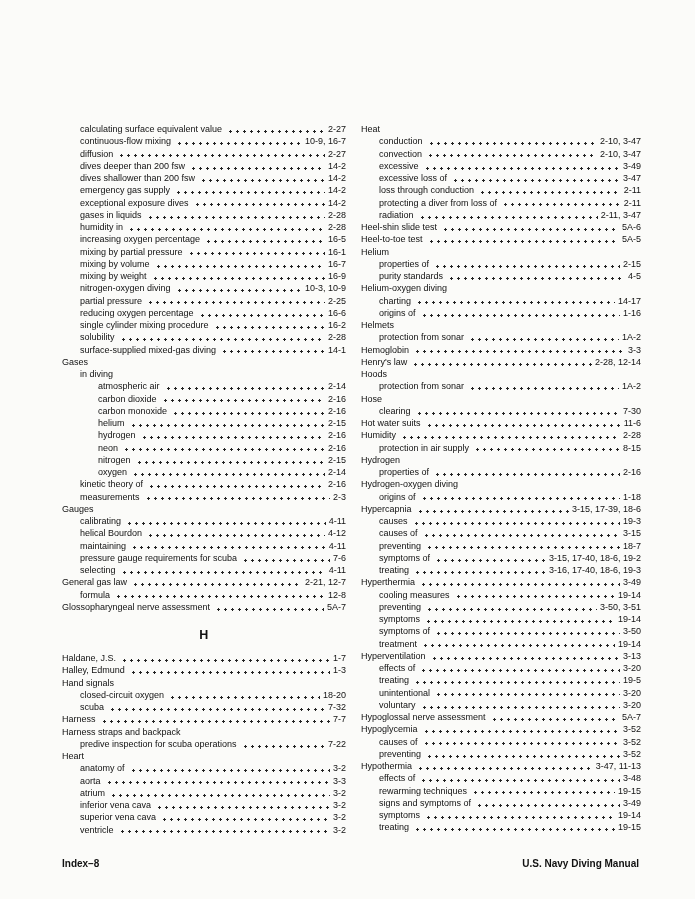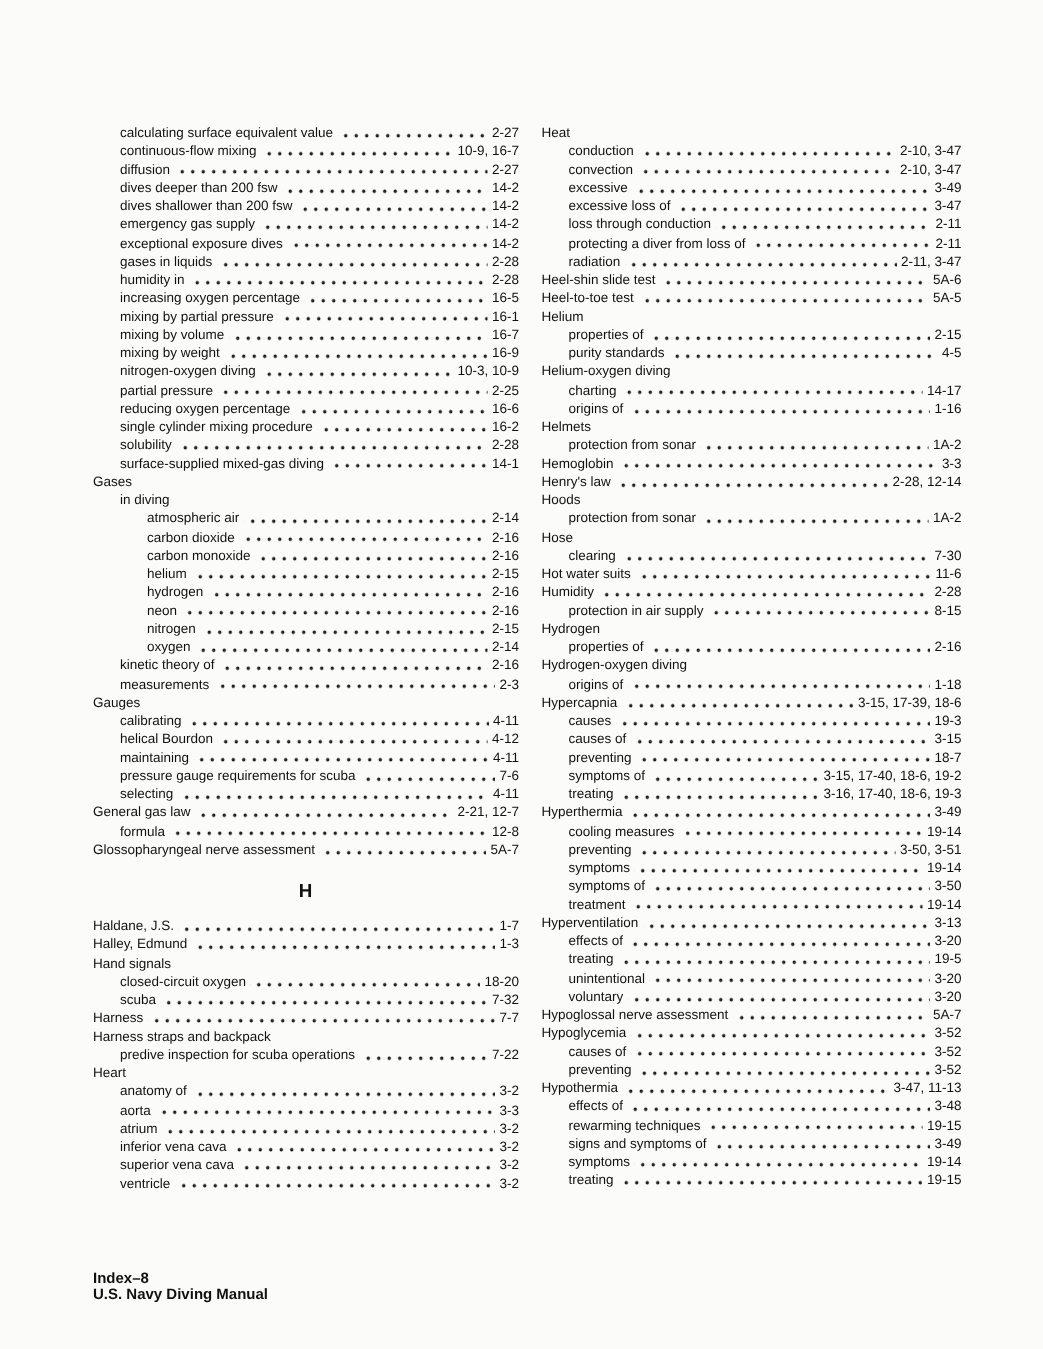--- a/index.html
+++ b/index.html
@@ -10,21 +10,21 @@
     font-family: "Liberation Sans", sans-serif;
     color: #111;
     overflow: hidden;
   }
   .page {
     position: relative;
     width: 695px; height: 899px;
     padding: 82px 54px 0 62px;
     background: #fbfbf9;
   }
-  .columns { display: flex; gap: 15px; }
+  .columns { display: flex; gap: 15px; margin-top: 41px; }
   .col { width: 284px; }
   .col.right { width: 280px; }
   .entry {
     display: flex;
     align-items: baseline;
     font-size: 9px;
     line-height: 12.25px;
     white-space: nowrap;
   }
   .entry.indent-1 { padding-left: 18px; }
@@ -48,21 +48,20 @@
     padding: 15px 0 10px 0;
     letter-spacing: 0.5px;
   }
   .footer {
     position: absolute;
     left: 62px; right: 56px; bottom: 30px;
     display: flex;
     justify-content: space-between;
     font-size: 10px;
     font-weight: bold;
-    flex-direction: column;
   }
 </style>
 </head>
 <body>
 
 <div class="page">
   <div class="columns">
     <div class="col left">
         <div class="entry indent-1">
           <span class="txt">calculating surface equivalent value</span>

